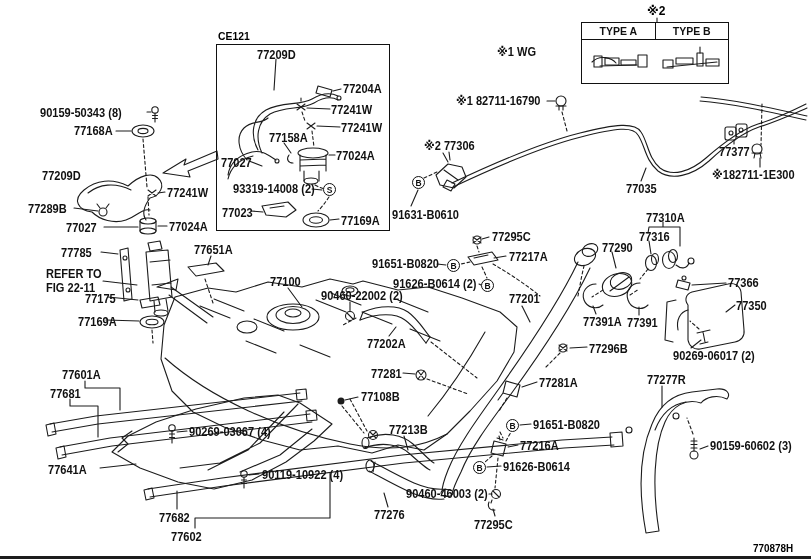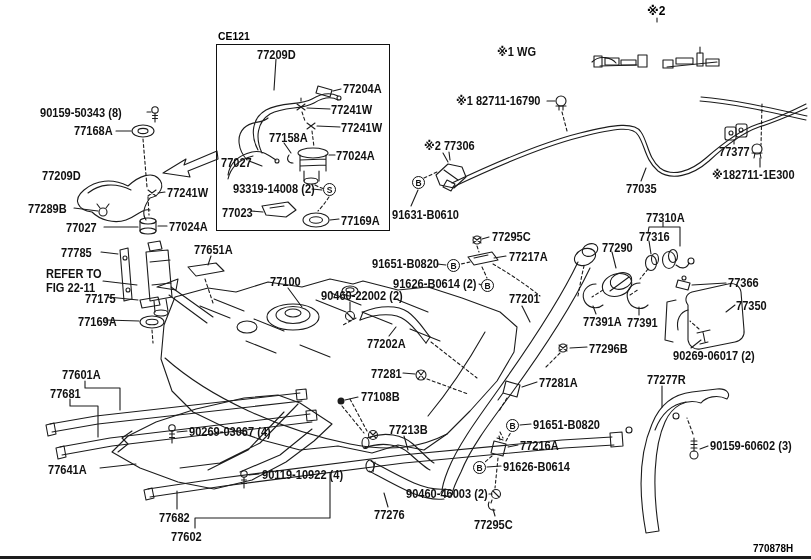--- a/index.html
+++ b/index.html
@@ -289,20 +289,26 @@
 
     <g>
       <rect class="f" x="0" y="556" width="811" height="3"></rect>
     </g>
   </svg>
 
   <div class="inset-box"></div>
   <div class="inset-title lbl-static">CE121</div>
 
   <div class="type-note">※2</div>
+  <div class="type-table">
+    <div class="type-head">
+      <div class="type-cell">TYPE A</div>
+      <div class="type-cell">TYPE B</div>
+    </div>
+  </div>
 
   <div>
       <div class="lbl" style="left: 40px; top: 106px;">90159-50343 (8)</div>
       <div class="lbl" style="left: 74px; top: 124px;">77168A</div>
       <div class="lbl" style="left: 42px; top: 169px;">77209D</div>
       <div class="lbl" style="left: 28px; top: 202px;">77289B</div>
       <div class="lbl" style="left: 66px; top: 221px;">77027</div>
       <div class="lbl" style="left: 167px; top: 186px;">77241W</div>
       <div class="lbl" style="left: 169px; top: 220px;">77024A</div>
       <div class="lbl" style="left: 61px; top: 246px;">77785</div>

